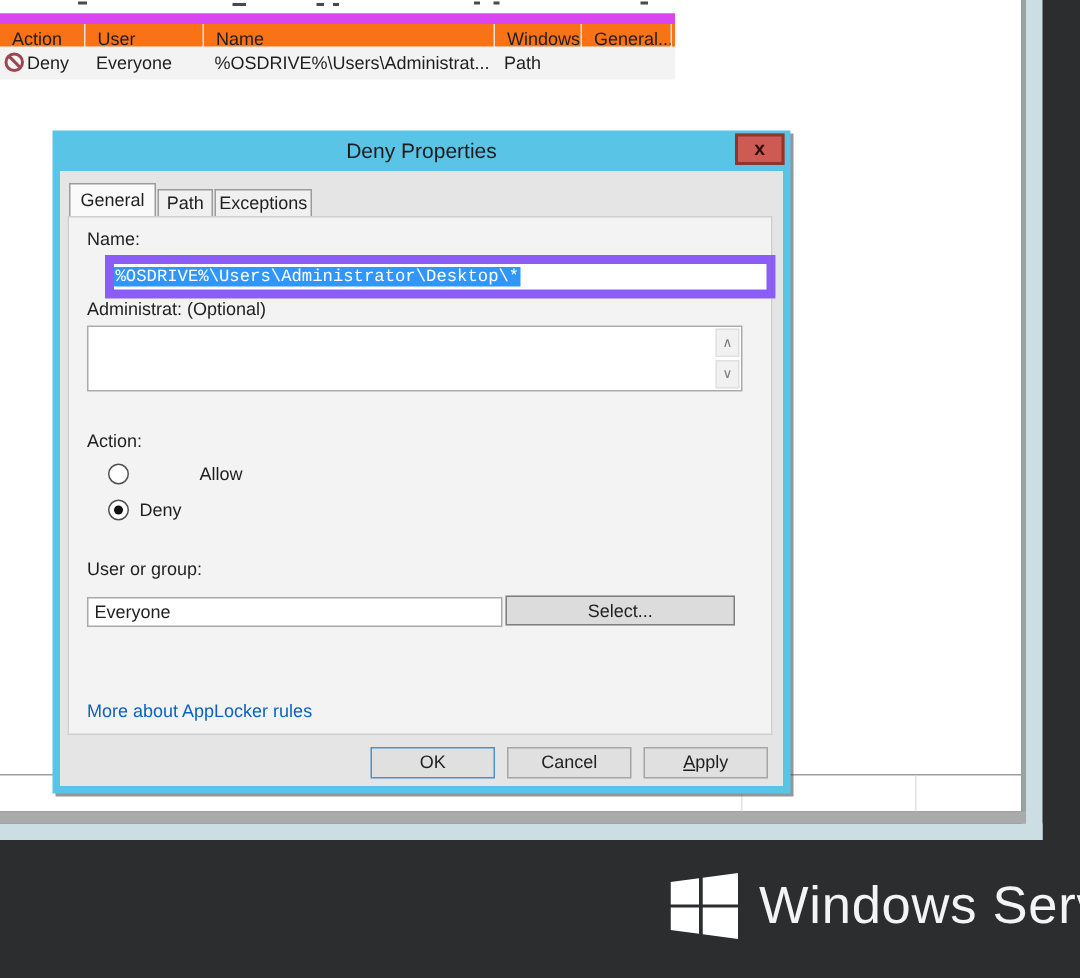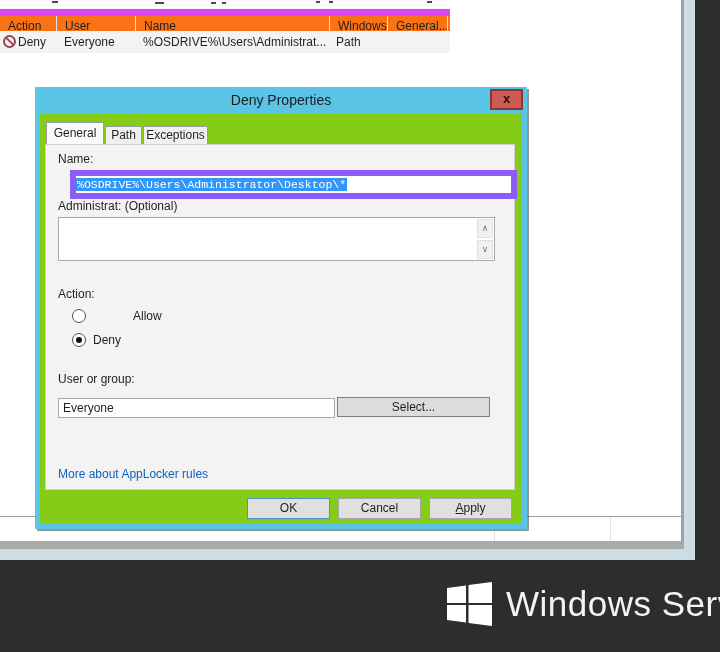--- a/index.html
+++ b/index.html
@@ -29,21 +29,21 @@
   .sep-line{position:absolute;left:0;top:516px;width:681px;height:1px;background:#9e9e9e;}
   .vline{position:absolute;top:517px;height:24px;width:1px;background:#e2e2e2;}
   
   .dialog{position:absolute;left:35px;top:87px;width:492px;height:442px;background:#5ac4e7;
     box-shadow:2px 2px 0 rgba(60,64,66,.55);z-index:10;}
   .dlg-title{position:relative;height:27px;}
   .dlg-title-text{text-align:center;line-height:26px;font-size:14px;color:#1c1c1c;}
   .dlg-close{position:absolute;right:4px;top:2px;width:33px;height:21px;background:#cd5b53;
     border:2px solid #8f352c;box-sizing:border-box;color:#2b100d;font-weight:bold;font-size:13px;
     text-align:center;line-height:16px;cursor:pointer;}
-  .dlg-body{position:absolute;left:5px;top:27px;width:482px;height:410px;background:#84cc16;}
+  .dlg-body{position:absolute;left:5px;top:27px;width:482px;height:410px;background:#e5e5e5;}
   .tab{position:absolute;border:1px solid #9b9b9b;border-bottom:none;font-size:12px;text-align:center;
     color:#1f1f1f;box-sizing:border-box;background:#f0f0f0;cursor:pointer;}
   .tab.active{left:6px;top:8px;width:58px;height:22px;line-height:21px;background:#fafafa;z-index:3;}
   .tab.t2{left:65px;top:12px;width:37px;height:18px;line-height:17px;}
   .tab.t3{left:103px;top:12px;width:65px;height:18px;line-height:17px;}
   .tab-page{position:absolute;left:5px;top:30px;width:470px;height:346px;background:#f3f3f3;
     border:1px solid #cfcfcf;box-sizing:border-box;z-index:2;}
   .lbl{position:absolute;font-size:12px;color:#1f1f1f;white-space:nowrap;}
   .name-input{position:absolute;left:24px;top:25px;width:435px;height:17px;background:#fff;
     border:6px solid #8b5cf6;font-size:11.5px;line-height:17px;white-space:nowrap;overflow:hidden;cursor:text;font-family:Liberation Mono, monospace;}

